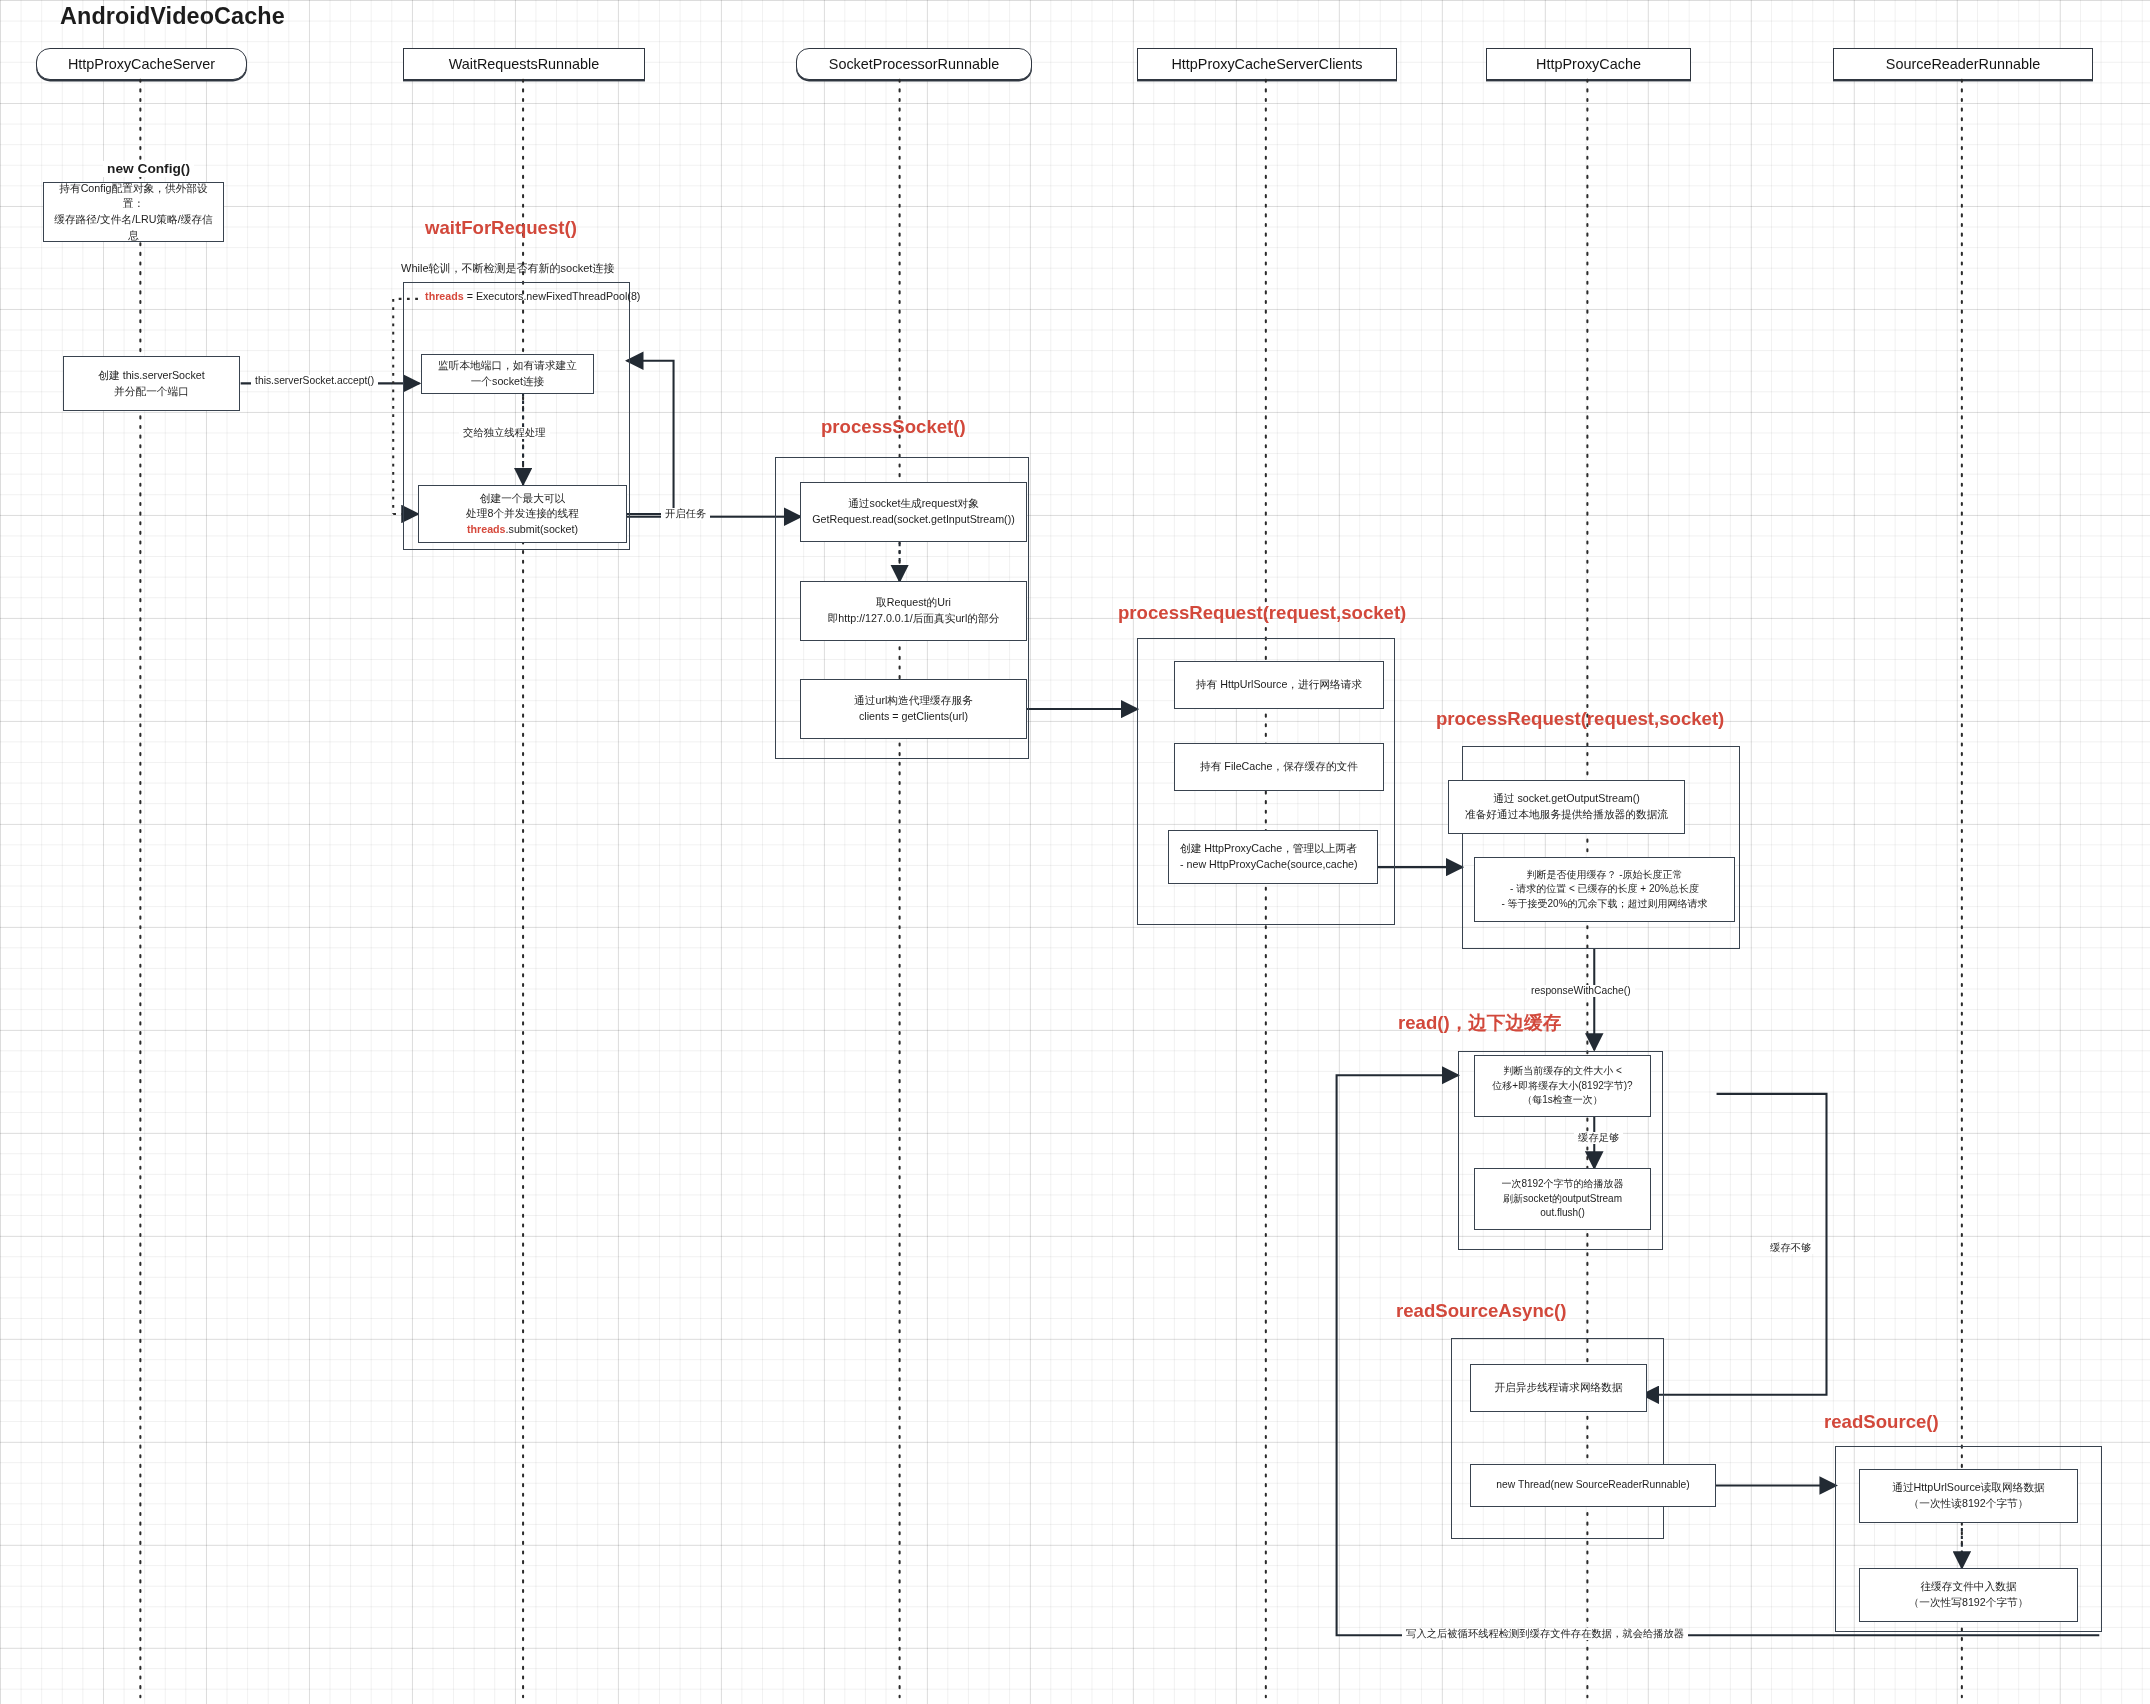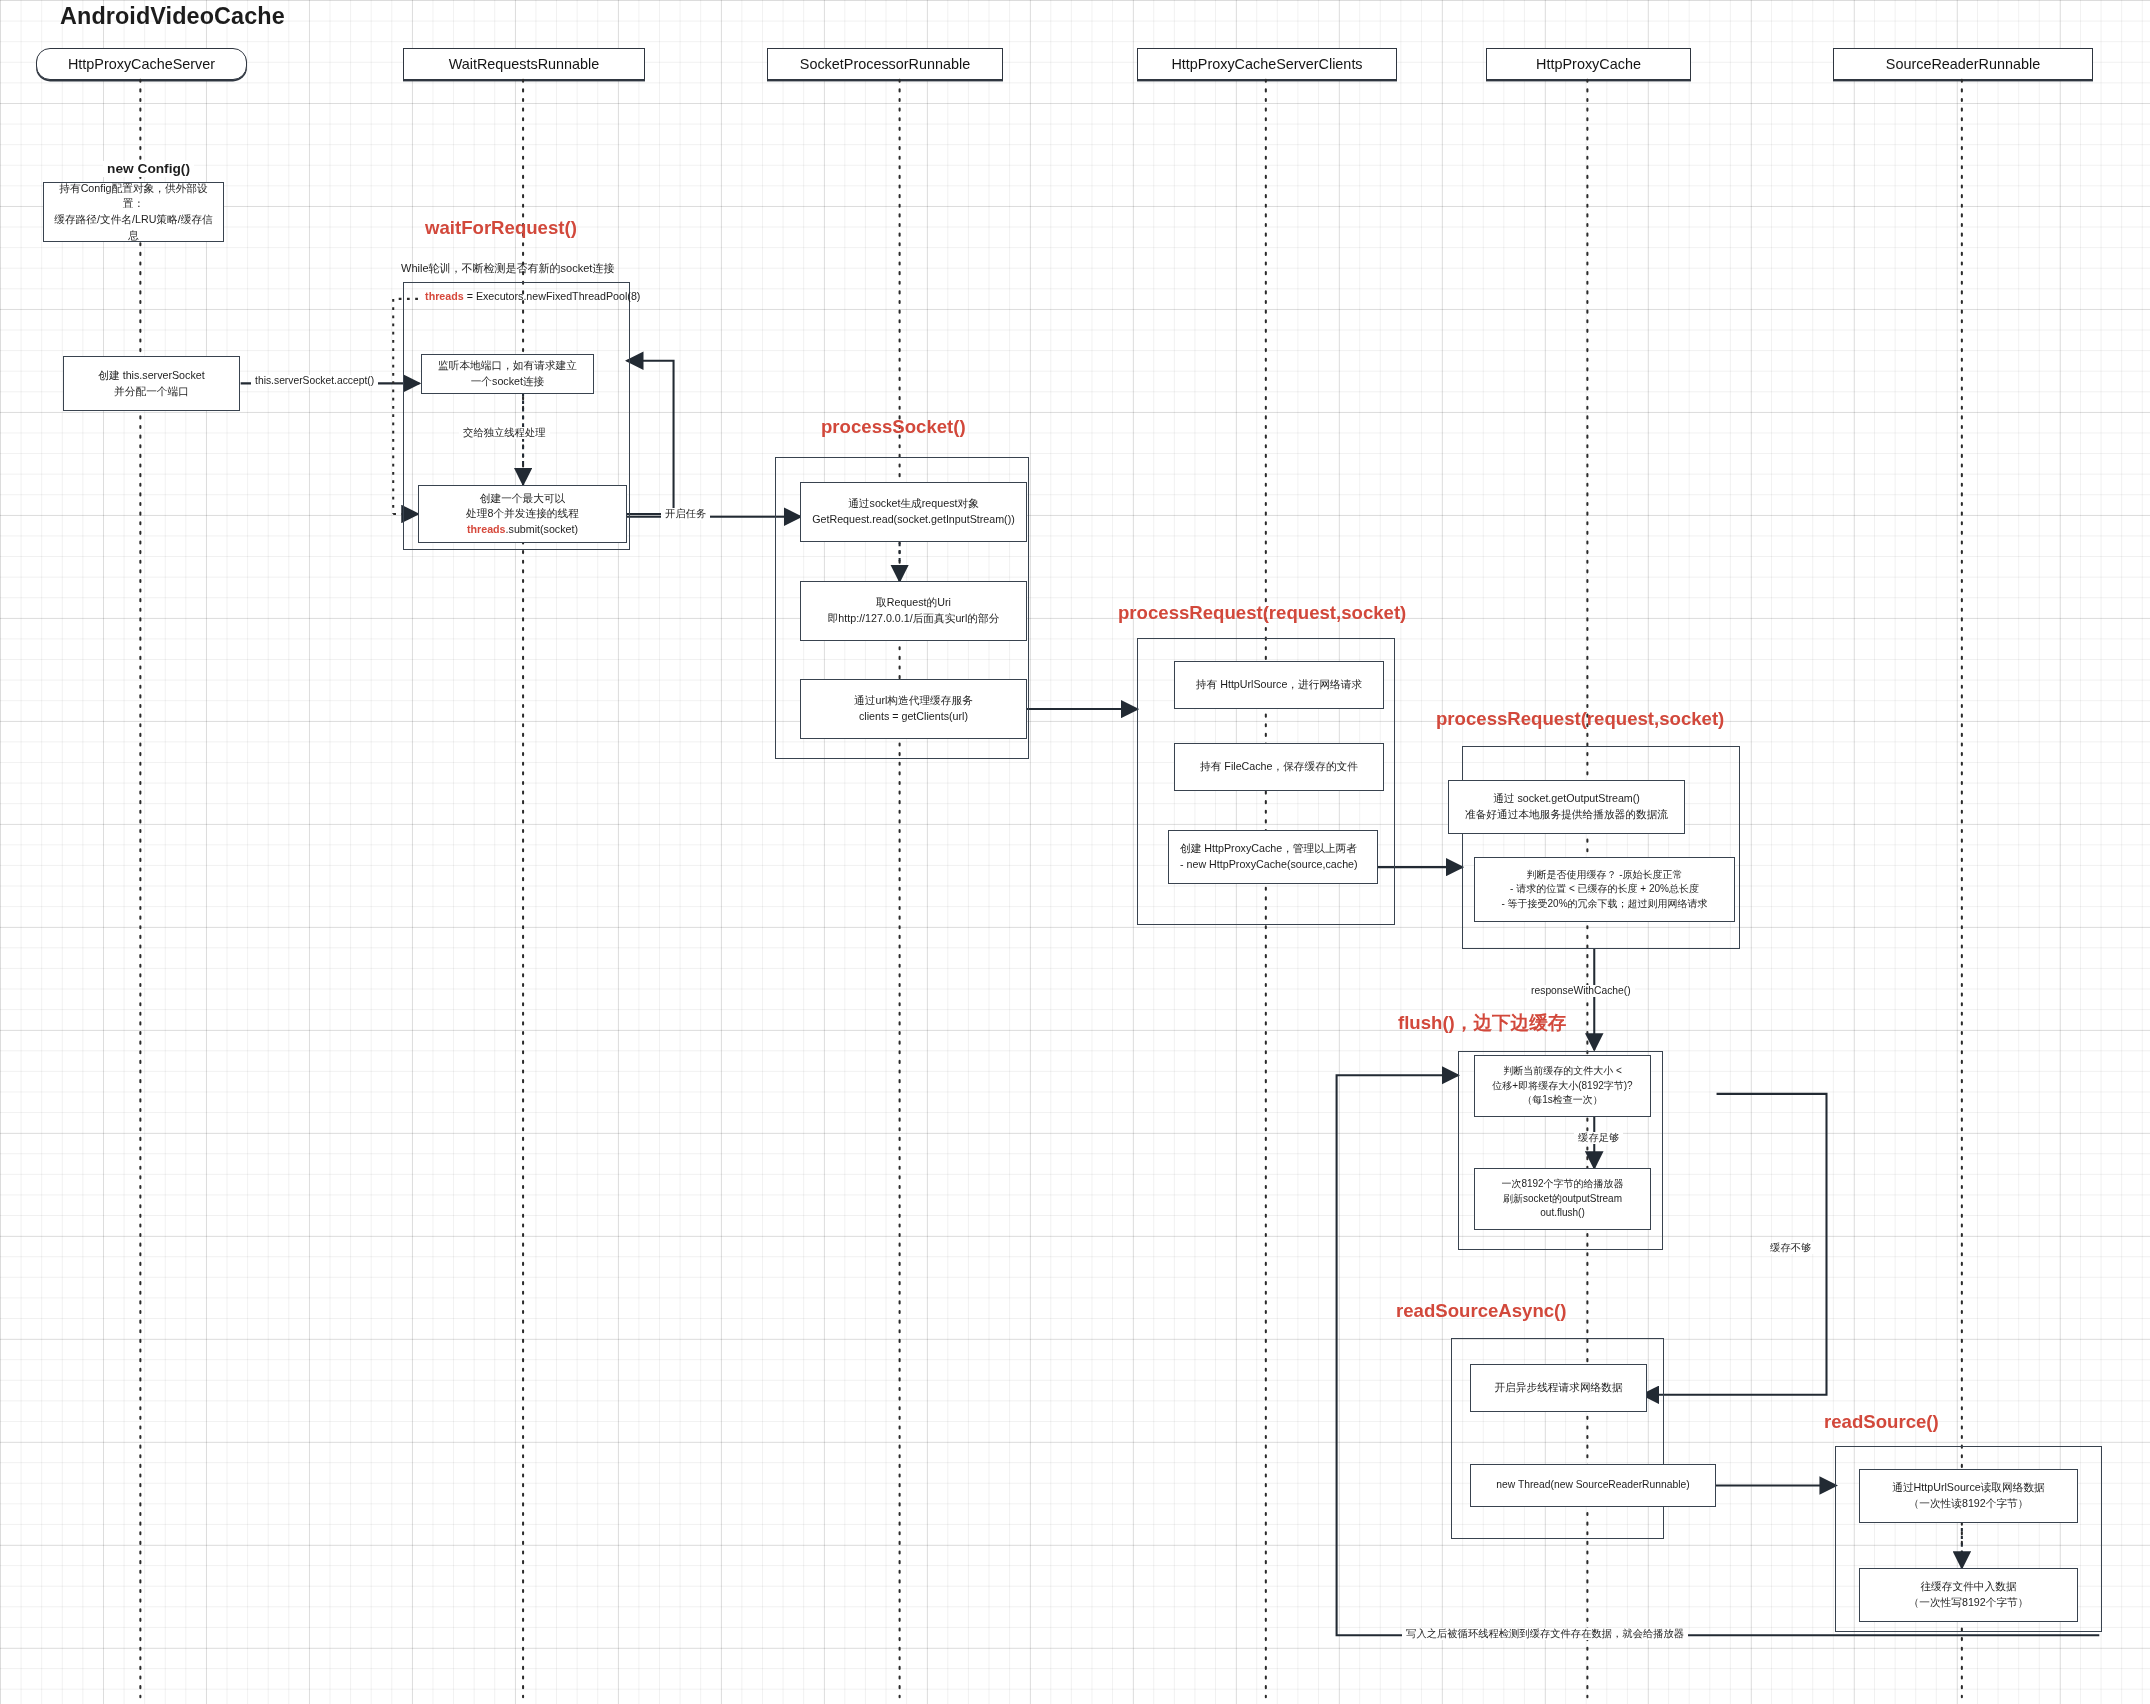--- a/index.html
+++ b/index.html
@@ -98,21 +98,21 @@
 <div class="layer">
 
   <div id="page-title">AndroidVideoCache</div>
 
   <div class="lifeline-head" style="left:36px;top:48px;width:209px;border-radius:14px;">
     <span>HttpProxyCacheServer</span>
   </div>
   <div class="lifeline-head" style="left:403px;top:48px;width:240px;">
     <span>WaitRequestsRunnable</span>
   </div>
-  <div class="lifeline-head" style="left:767px;top:48px;width:234px;">
+  <div class="lifeline-head" style="left:796px;top:48px;width:234px;border-radius:13px;">
     <span>SocketProcessorRunnable</span>
   </div>
   <div class="lifeline-head" style="left:1137px;top:48px;width:258px;">
     <span>HttpProxyCacheServerClients</span>
   </div>
   <div class="lifeline-head" style="left:1486px;top:48px;width:203px;">
     <span>HttpProxyCache</span>
   </div>
   <div class="lifeline-head" style="left:1833px;top:48px;width:258px;">
     <span>SourceReaderRunnable</span>
@@ -273,21 +273,21 @@
     <span class="t">判断是否使用缓存？ -原始长度正常
 - 请求的位置 &lt; 已缓存的长度 + 20%总长度
 - 等于接受20%的冗余下载；超过则用网络请求</span>
   </div>
 
   <div class="edge-label" style="left:1527px;top:985px;">
     <span>responseWithCache()</span>
   </div>
 
   <div class="phase" style="left:1398px;top:1010px;">
-    <span>flush()，边下边缓存</span>
+    <span>read()，边下边缓存</span>
   </div>
 
   <div class="box outer" style="left:1458px;top:1051px;width:205px;height:199px;"></div>
 
   <div class="box" style="left:1474px;top:1055px;width:177px;height:62px;font-size:10px;">
     <span class="t">判断当前缓存的文件大小 &lt;
 位移+即将缓存大小(8192字节)?
 （每1s检查一次）</span>
   </div>
 

